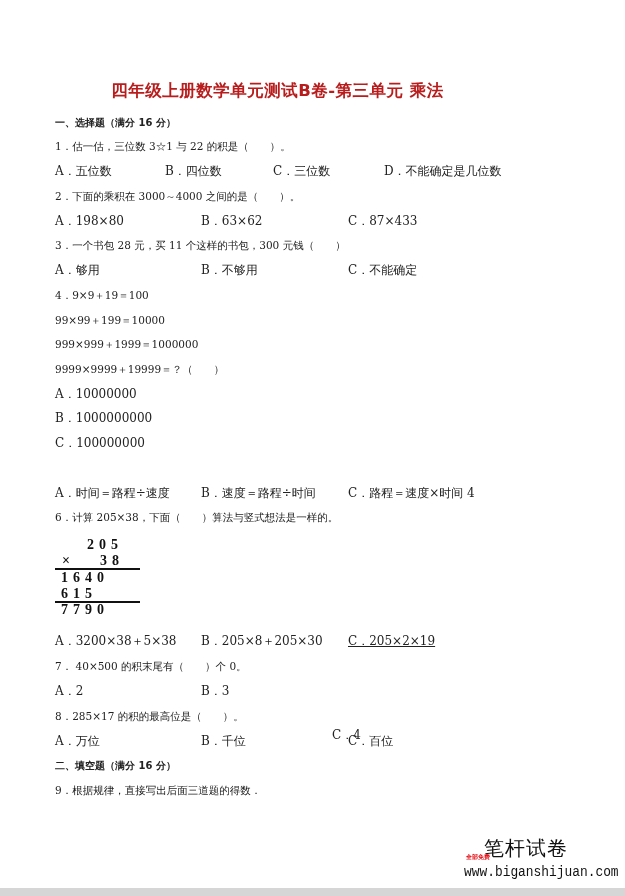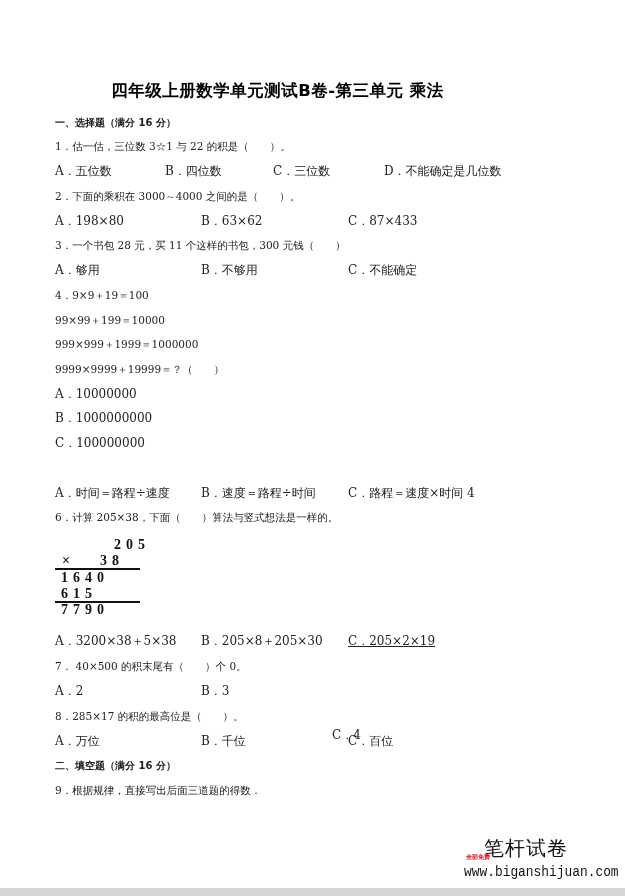--- a/index.html
+++ b/index.html
@@ -3,21 +3,21 @@
   <meta charset="utf-8">
   <style>
     html, body { margin: 0; padding: 0; }
     body {
       width: 625px; height: 896px; background: #ffffff; position: relative; overflow: hidden;
       font-family: "DejaVu Serif", "Liberation Serif", serif; color: #222;
     }
     .page { position: absolute; left: 0; top: 0; width: 625px; height: 888px; background: #fff; }
     .title {
       position: absolute; top: 80px; left: 0; width: 555px; text-align: center;
-      color: #000000; font-family: "DejaVu Sans", "Liberation Sans", sans-serif;
+      color: #b91c1c; font-family: "DejaVu Sans", "Liberation Sans", sans-serif;
       font-weight: bold; font-size: 16.5px; letter-spacing: 0.5px;
     }
     .line {
       position: absolute; left: 55px; font-size: 10.5px; line-height: 14px; white-space: nowrap; color: #222;
     }
     .section { font-weight: bold; font-family: "DejaVu Sans", "Liberation Sans", sans-serif; font-size: 10px; }
     .opt { position: absolute; font-size: 12px; line-height: 14px; white-space: nowrap; color: #222; text-align: right; }
     .calc { position: absolute; left: 55px; top: 536px; width: 90px; height: 80px; }
     .calc .row {
       position: absolute; font-family: "Liberation Serif", "DejaVu Serif", serif; font-weight: bold;
@@ -72,21 +72,21 @@
   <div class="opt" style="top:411px; left:55px;">B．1000000000</div>
   <div class="opt" style="top:436px; left:55px;">C．100000000</div>
 
   <div class="opt" style="top:486px; left:55px;">A．时间＝路程÷速度</div>
   <div class="opt" style="top:486px; left:201px;">B．速度＝路程÷时间</div>
   <div class="opt" style="top:486px; left:348px;">C．路程＝速度×时间 4</div>
 
   <div class="line" style="top:510px;">6．计算 205×38，下面（　　）算法与竖式想法是一样的。</div>
 
   <div class="calc">
-    <div class="row" style="top:1px; left:32px;margin-left:27px;">205</div>
+    <div class="row" style="top:1px; left:32px;">205</div>
     <div class="row" style="top:17px; left:7px;">×</div>
     <div class="row" style="top:17px; left:45px;">38</div>
     <div class="rule" style="top:32px;"></div>
     <div class="row" style="top:34px; left:6px;">1640</div>
     <div class="row" style="top:50px; left:6px;">615</div>
     <div class="rule" style="top:65px;"></div>
     <div class="row" style="top:66px; left:6px;">7790</div>
   </div>
 
   <div class="opt" style="top:634px; left:55px;">A．3200×38＋5×38</div>

